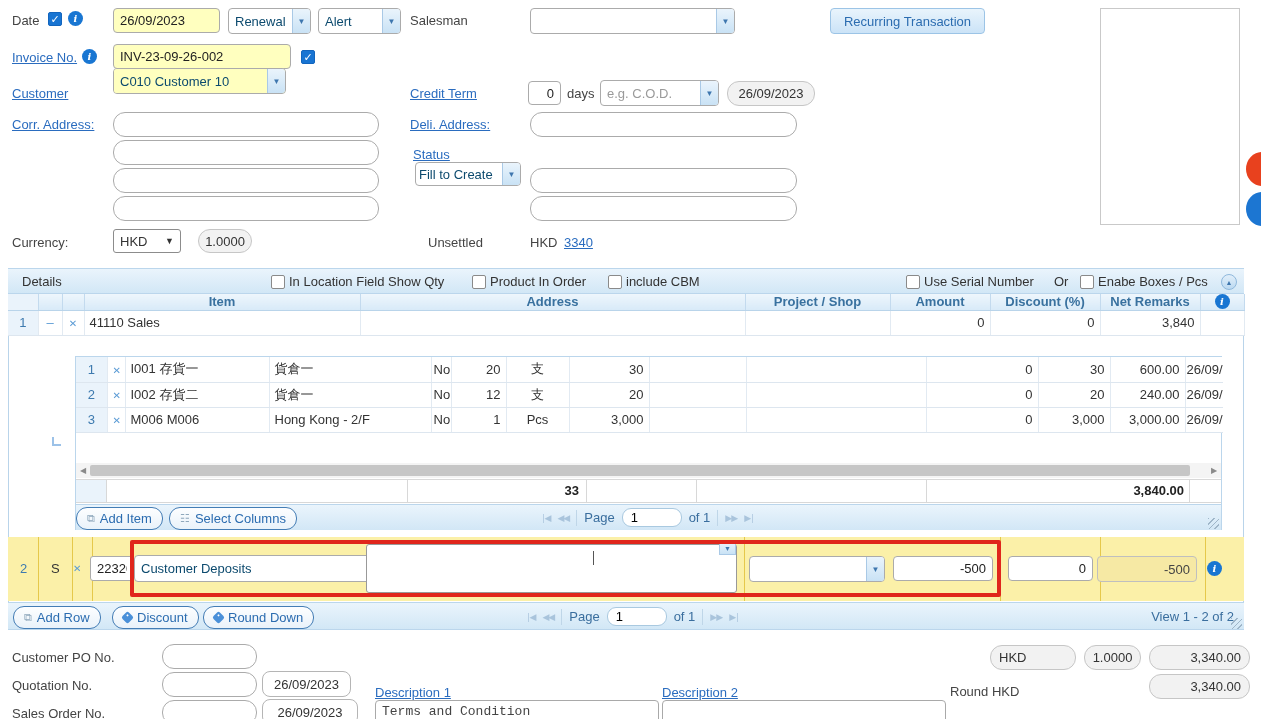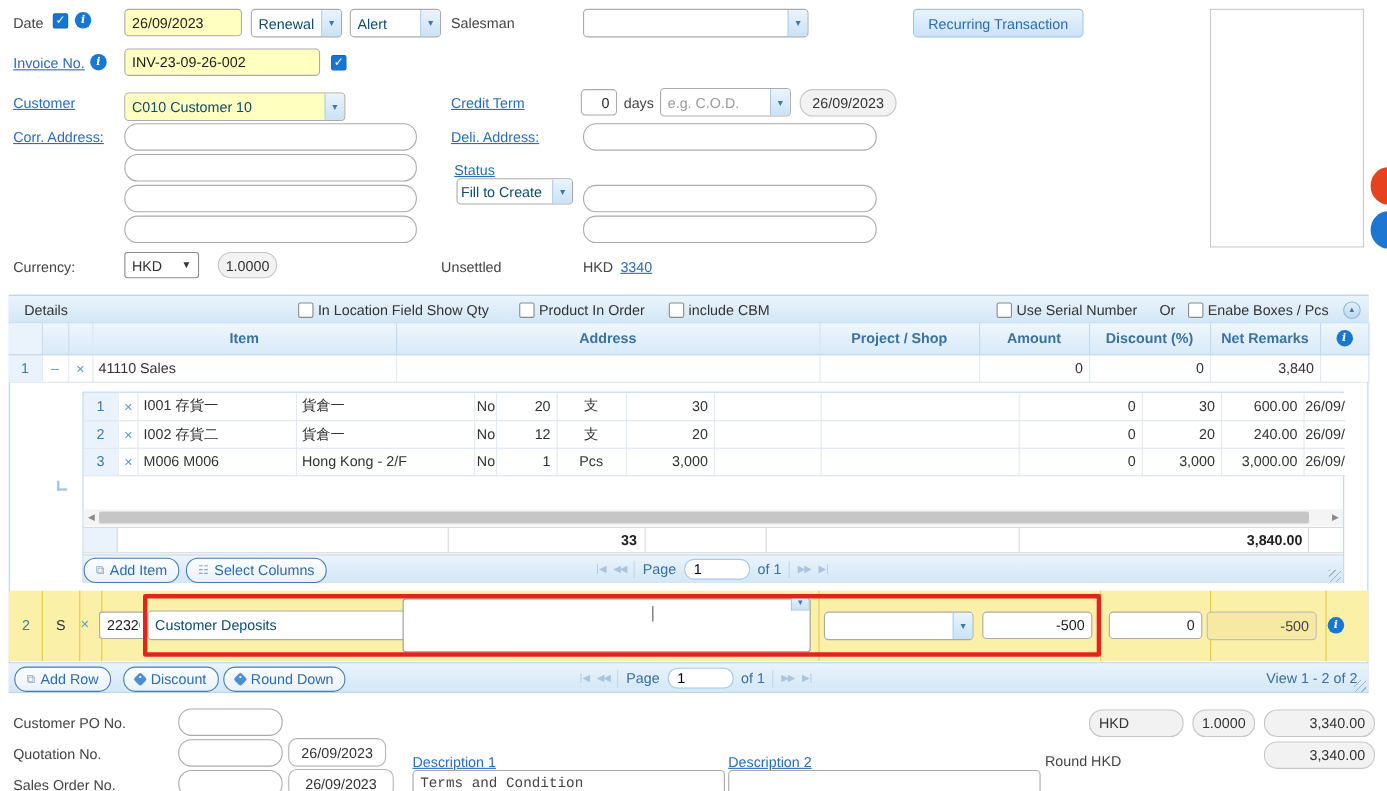--- a/index.html
+++ b/index.html
@@ -51,21 +51,21 @@
   .toolbtn {
     background:linear-gradient(#FDFEFF,#E9F2FA); border:1px solid #447DB5; border-radius:11px;
     color:#2B6CB0; display:inline-flex; align-items:center; gap:5px; padding:0 10px; height:23px; cursor:pointer; white-space:nowrap;
   }
   .bar {
     background:linear-gradient(#EAF4FC,#D2E7F6); border-top:1px solid #BBD6EC; border-bottom:1px solid #BBD6EC;
   }
   table { border-collapse:collapse; table-layout:fixed; width:100%; }
   th {
     background:linear-gradient(#EEF6FC,#D8EAF8); color:#39719F; font-weight:bold; font-size:13px;
-    border-right:1px solid #C3DAEE; border-bottom:1px solid #B9D4EA; height:28px; padding:0 3px;
+    border-right:1px solid #C3DAEE; border-bottom:1px solid #B9D4EA; height:16px; padding:0 3px;
     white-space:nowrap; overflow:hidden; text-align:center;margin-top:24px;
   }
   td {
     border-right:1px solid #E2EAF2; border-bottom:1px solid #DDE6EF; height:25px; padding:0 5px;
     white-space:nowrap; overflow:hidden; background:#fff; color:#333;
   }
   td.num, th.numh { background:#EAF3FB; color:#3D7AAF; text-align:center; }
   td.r { text-align:right; } td.c { text-align:center; } td.l { text-align:left; }
   .xicon { color:#5B9BD5; font-weight:bold; font-size:10px; cursor:pointer; }
   .pag { display:flex; align-items:center; gap:7px; color:#3A6E9E; }
@@ -101,21 +101,21 @@
     <span class="cbtn">▼</span>
   </div>
   <div class="abs softbtn" style="left:830px;top:8px;width:155px;height:26px">Recurring Transaction</div>
 
   <span class="abs link" style="left:12px;top:50px">Invoice No.</span>
   <span class="abs info" style="left:82px;top:49px">i</span>
   <input class="abs inp yel" style="left: 113px; top: 44px; width: 178px;" value="INV-23-09-26-002">
   <span class="abs chk on" style="left:301px;top:50px">✓</span>
 
   <span class="abs link" style="left:12px;top:86px">Customer</span>
-  <div class="abs combo yel" style="left:113px;top:84px;width:201px;height:26px">
+  <div class="abs combo yel" style="left:113px;top:68px;width:173px;height:26px">
     <span class="cval" style="background:#FFFFBF">C010 Customer 10</span>
     <span class="cbtn">▼</span>
   </div>
   <span class="abs link" style="left:410px;top:86px">Credit Term</span>
   <input class="abs inp r" style="left: 528px; top: 81px; width: 33px; height: 24px;" value="0">
   <span class="abs lbl" style="left:567px;top:86px">days</span>
   <div class="abs combo" style="left:600px;top:80px;width:119px;height:26px">
     <span class="cval ph">e.g. C.O.D.</span>
     <span class="cbtn">▼</span>
   </div>
@@ -136,21 +136,21 @@
   </div>
   <input class="abs inp rd12" style="left: 530px; top: 168px; width: 267px;">
   <input class="abs inp rd12" style="left: 530px; top: 196px; width: 267px;">
 
   <span class="abs lbl" style="left:12px;top:235px">Currency:</span>
   <div class="abs" style="left:113px;top:229px;width:68px;height:24px;border:1px solid #8C8C8C;border-radius:3px;background:#fff;display:flex;align-items:center;padding:0 6px;cursor:pointer">
     <span style="flex:1">HKD</span>
     <span style="font-size:9px;color:#333">▼</span>
   </div>
   <div class="abs ro c" style="left:198px;top:229px;width:54px;height:24px">1.0000</div>
-  <span class="abs lbl" style="left:401px;top:235px">Unsettled</span>
+  <span class="abs lbl" style="left:428px;top:235px">Unsettled</span>
   <span class="abs lbl" style="left:530px;top:235px">HKD</span>
   <span class="abs link" style="left:564px;top:235px;text-decoration:underline">3340</span>
 
   <div class="abs" style="left:1100px;top:8px;width:140px;height:217px;border:1px solid #C9C9C9;background:#fff"></div>
 
   <div class="abs" style="left:1246px;top:152px;width:32px;height:34px;border-radius:50%;background:#E8411E"></div>
   <div class="abs" style="left:1246px;top:192px;width:32px;height:34px;border-radius:50%;background:#1C76D2"></div>
 
   <div class="abs" style="left:8px;top:268px;width:1236px;height:362px;border:1px solid #B9D4EA;pointer-events:none"></div>
 

